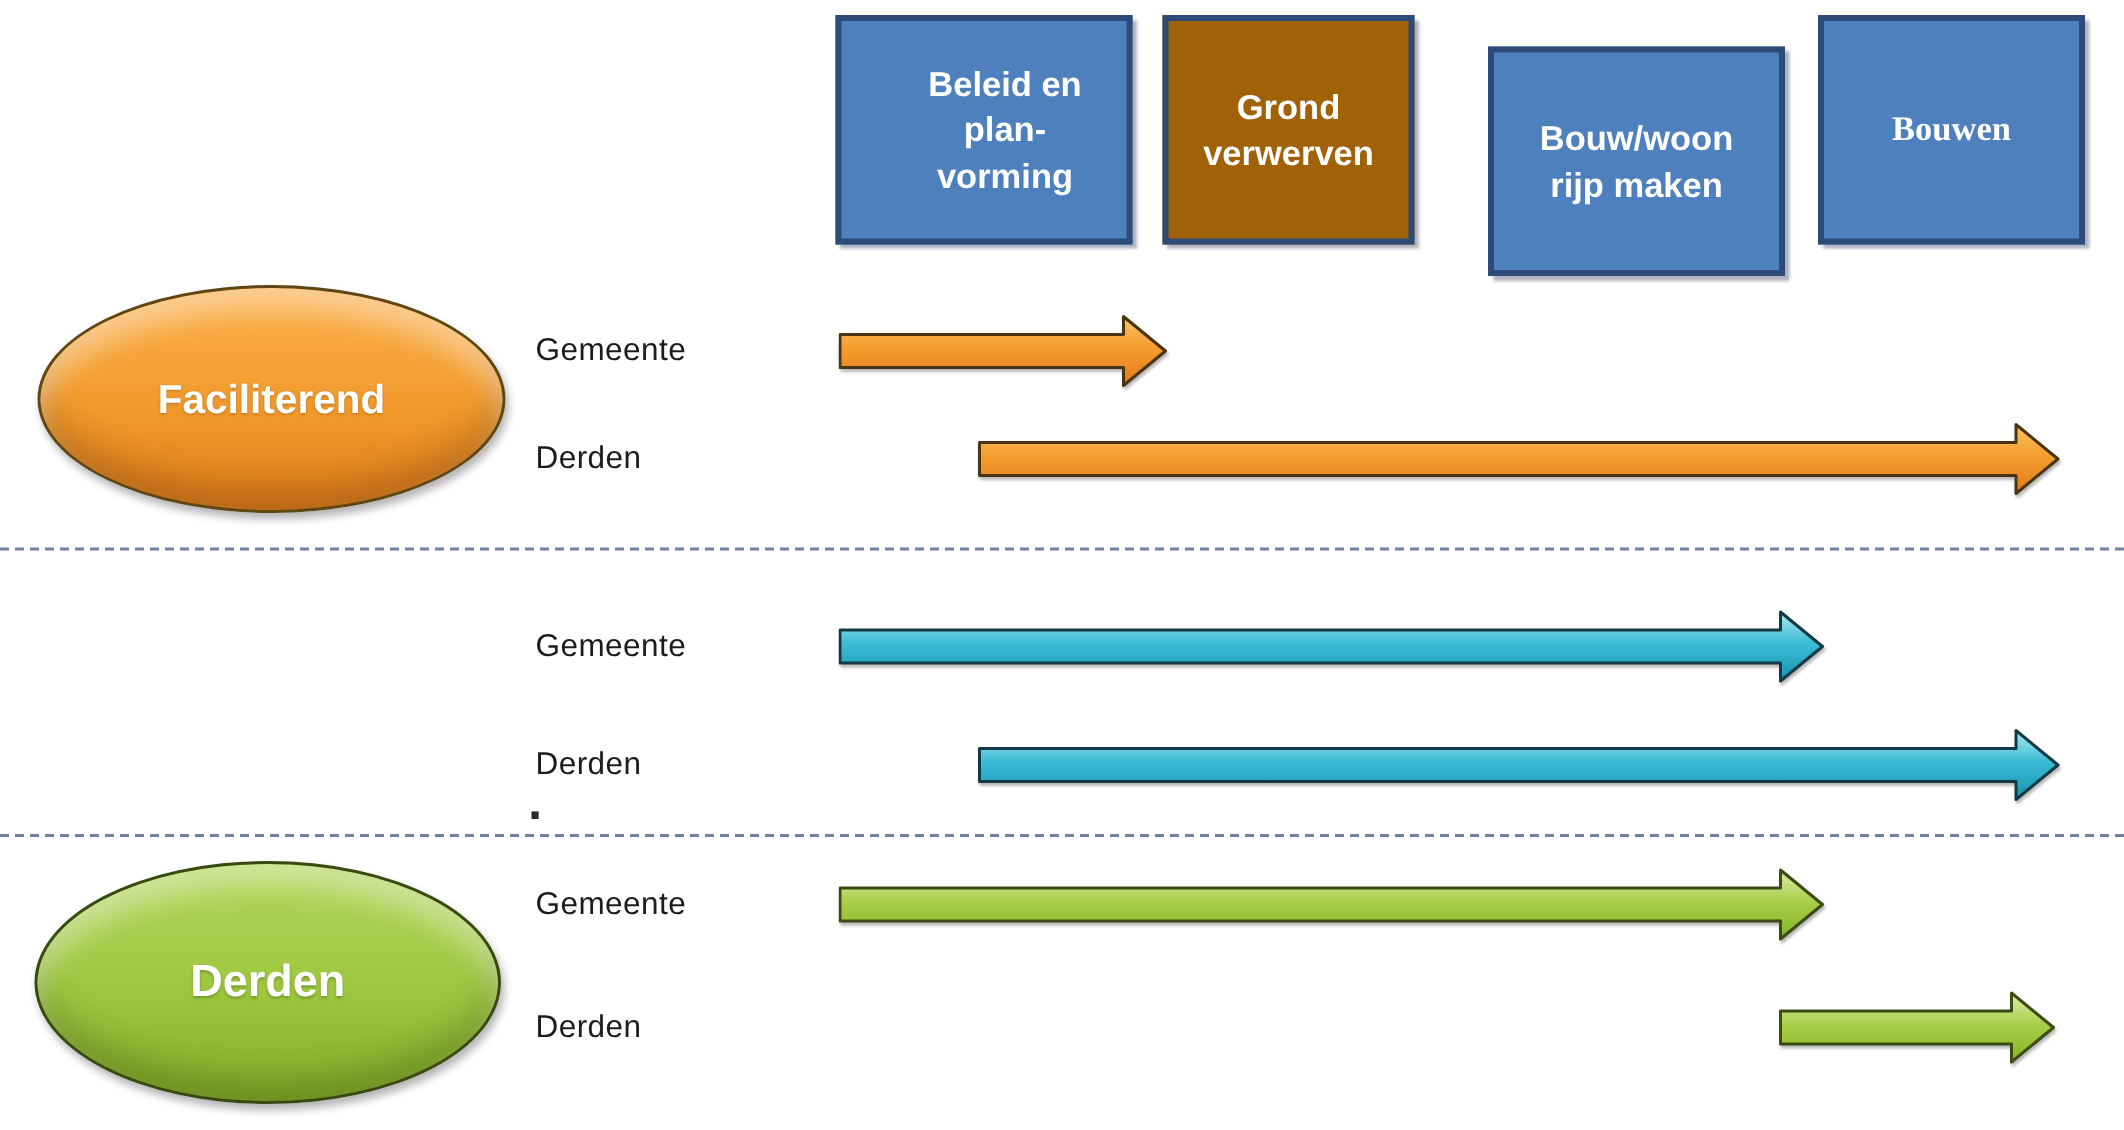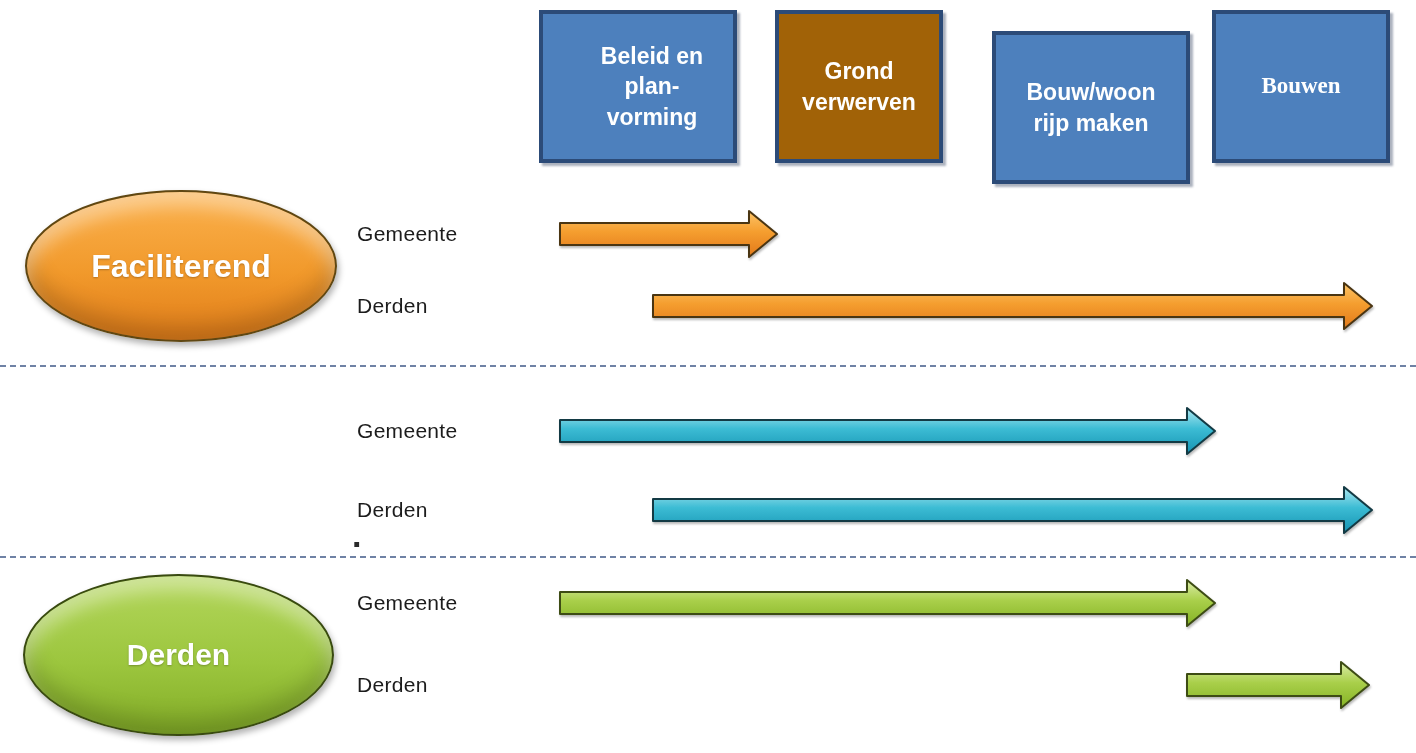--- a/index.html
+++ b/index.html
@@ -35,30 +35,30 @@
   .stray-dot {
     position:absolute; left:352px; top:518px; font-size:34px; line-height:34px;
     color:#2a2a2a; font-weight:700;
   }
 </style>
 </head>
 <body>
 
 <div class="canvas">
 
-  <div class="phase-box" style="left: 539px; width: 198px; background: rgb(77, 128, 189); border-color: rgb(44, 75, 120); color: rgb(255, 255, 255); padding-left: 28px;">Beleid en
+  <div class="phase-box" style="left: 557px; width: 198px; background: rgb(77, 128, 189); border-color: rgb(44, 75, 120); color: rgb(255, 255, 255); padding-left: 28px;">Beleid en
 plan-
 vorming</div>
   <div class="phase-box" style="left: 775px; width: 168px; background: #a16207; border-color: rgb(44, 75, 120); color: rgb(255, 255, 255);">Grond
 verwerven</div>
   <div class="phase-box" style="left: 992px; width: 198px; background: rgb(77, 128, 189); border-color: rgb(44, 75, 120); color: rgb(255, 255, 255); margin-top: 21px;">Bouw/woon
 rijp maken</div>
   <div class="phase-box" style="left: 1212px; width: 178px; background: rgb(77, 128, 189); border-color: rgb(44, 75, 120); color: rgb(255, 255, 255); font-family: Liberation Serif, serif;">Bouwen</div>
 
-  <div class="bubble" style="left: 25px; top: 190px; width: 312px; height: 152px; font-size: 32px; background: linear-gradient(rgb(251, 177, 77) 0%, rgb(241, 153, 43) 55%, rgb(224, 125, 26) 100%); border-color: rgb(95, 71, 19);">Faciliterend</div>
+  <div class="bubble" style="left: 25px; top: 190px; width: 312px; height: 152px; font-size: 27px; background: linear-gradient(rgb(251, 177, 77) 0%, rgb(241, 153, 43) 55%, rgb(224, 125, 26) 100%); border-color: rgb(95, 71, 19);">Faciliterend</div>
   <div class="bubble" style="left: 23px; top: 574px; width: 311px; height: 162px; background: linear-gradient(rgb(179, 214, 91) 0%, rgb(156, 198, 62) 55%, rgb(131, 173, 39) 100%); border-color: rgb(57, 74, 17);">Derden</div>
 
   <div class="actor-label" style="top:213px;">Gemeente</div>
   <div class="actor-label" style="top:285px;">Derden</div>
   <div class="actor-label" style="top:410px;">Gemeente</div>
   <div class="actor-label" style="top:489px;">Derden</div>
   <div class="actor-label" style="top:582px;">Gemeente</div>
   <div class="actor-label" style="top:664px;">Derden</div>
 
   <span class="stray-dot">.</span>

